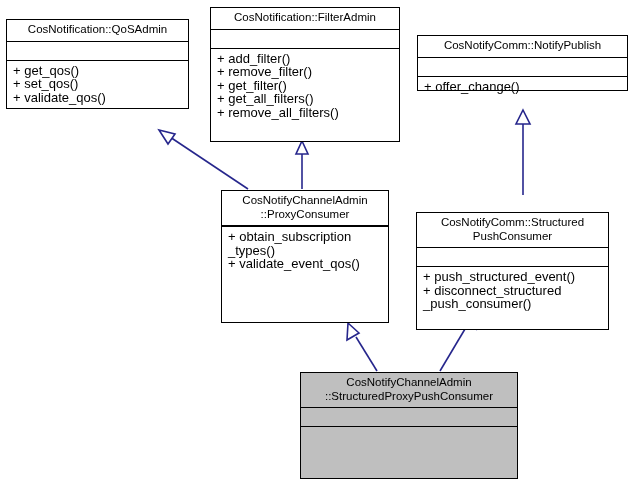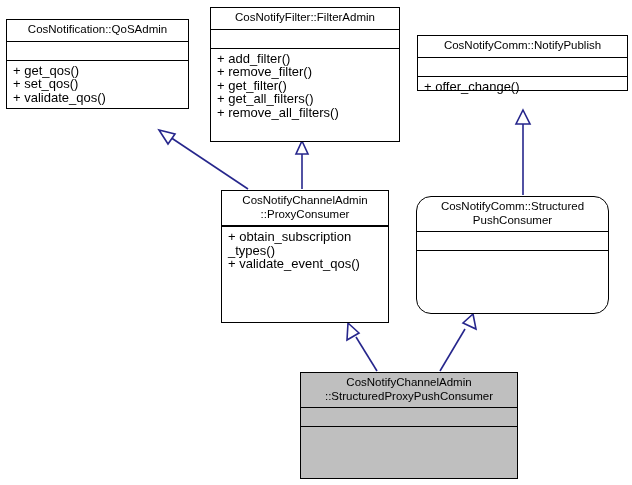--- a/index.html
+++ b/index.html
@@ -99,21 +99,21 @@
     <div class="title">CosNotification::QoSAdmin</div>
     <div class="sep"></div>
     <div class="compartment empty"></div>
     <div class="sep"></div>
     <div class="compartment">+ get_qos()
 + set_qos()
 + validate_qos()</div>
   </div>
 
   <div class="node" style="left:210px; top:7px; width:190px; height:135px;">
-    <div class="title">CosNotifyFilter::FilterAdmin</div>
+    <div class="title">CosNotification::FilterAdmin</div>
     <div class="sep"></div>
     <div class="compartment empty"></div>
     <div class="sep"></div>
     <div class="compartment">+ add_filter()
 + remove_filter()
 + get_filter()
 + get_all_filters()
 + remove_all_filters()</div>
   </div>
 
@@ -128,26 +128,29 @@
   <div class="node" style="left:221px; top:190px; width:168px; height:133px;">
     <div class="title">CosNotifyChannelAdmin
 ::ProxyConsumer</div>
     <div class="sep"></div>
     <div class="sep"></div>
     <div class="compartment">+ obtain_subscription
 _types()
 + validate_event_qos()</div>
   </div>
 
-  <div class="node" style="left:416px; top:196px; width:193px; height:118px;border-radius:15px;">
+  <div class="node" style="left:416px; top:212px; width:193px; height:118px;">
     <div class="title">CosNotifyComm::Structured
 PushConsumer</div>
     <div class="sep"></div>
     <div class="compartment empty"></div>
     <div class="sep"></div>
+    <div class="compartment">+ push_structured_event()
++ disconnect_structured
+_push_consumer()</div>
   </div>
 
   <div class="node highlight" style="left:300px; top:372px; width:218px; height:107px;">
     <div class="title">CosNotifyChannelAdmin
 ::StructuredProxyPushConsumer</div>
     <div class="sep"></div>
     <div class="compartment empty"></div>
     <div class="sep"></div>
   </div>
 

